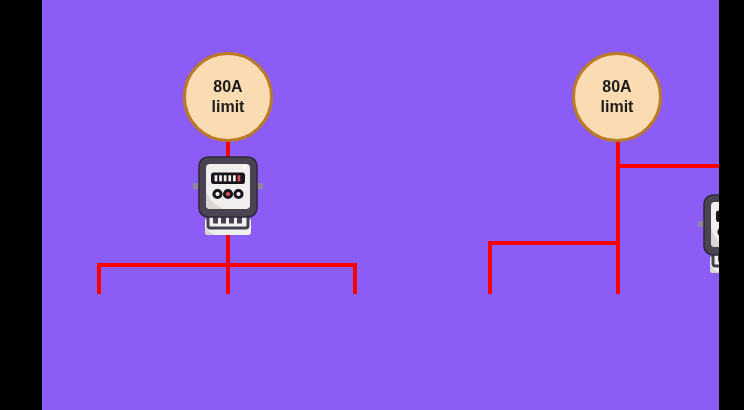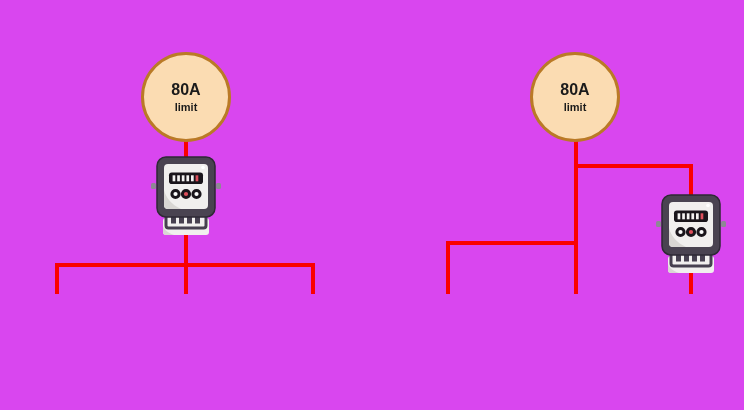--- a/index.html
+++ b/index.html
@@ -1,28 +1,28 @@
 <!DOCTYPE html>
 <html><head>
 <meta charset="utf-8">
 <style>
   html,body{margin:0;padding:0;background:#000;}
   .canvas{
-    position:relative;width:744px;height:410px;background:#d946ef;
-    overflow:hidden;font-family:"Liberation Sans",sans-serif;
+    position:relative;width:677px;height:410px;background:#8b5cf6;
+    overflow:hidden;font-family:"Liberation Sans",sans-serif;margin-left:42px;
   }
   .wire{position:absolute;background:#FB0000;}
   .badge{
     position:absolute;width:90px;height:90px;box-sizing:border-box;
     background:#FBDCB2;border:3px solid #BA7A26;border-radius:50%;
     display:flex;flex-direction:column;align-items:center;justify-content:center;
     color:#1B1B1B;text-align:center;
   }
   .badge .value{font-size:16px;font-weight:bold;line-height:1.1;}
-  .badge .label{font-size:11px;font-weight:bold;line-height:1.1;margin-top:2px;}
+  .badge .label{font-size:16px;font-weight:bold;line-height:1.1;margin-top:2px;}
   .meter{position:absolute;width:72px;height:80px;}
   .defs{position:absolute;width:0;height:0;overflow:hidden;}
 </style>
 </head>
 <body>
 
 <svg class="defs" aria-hidden="true">
   <defs>
     <symbol id="meter-sym" viewBox="0 0 72 80">
 

